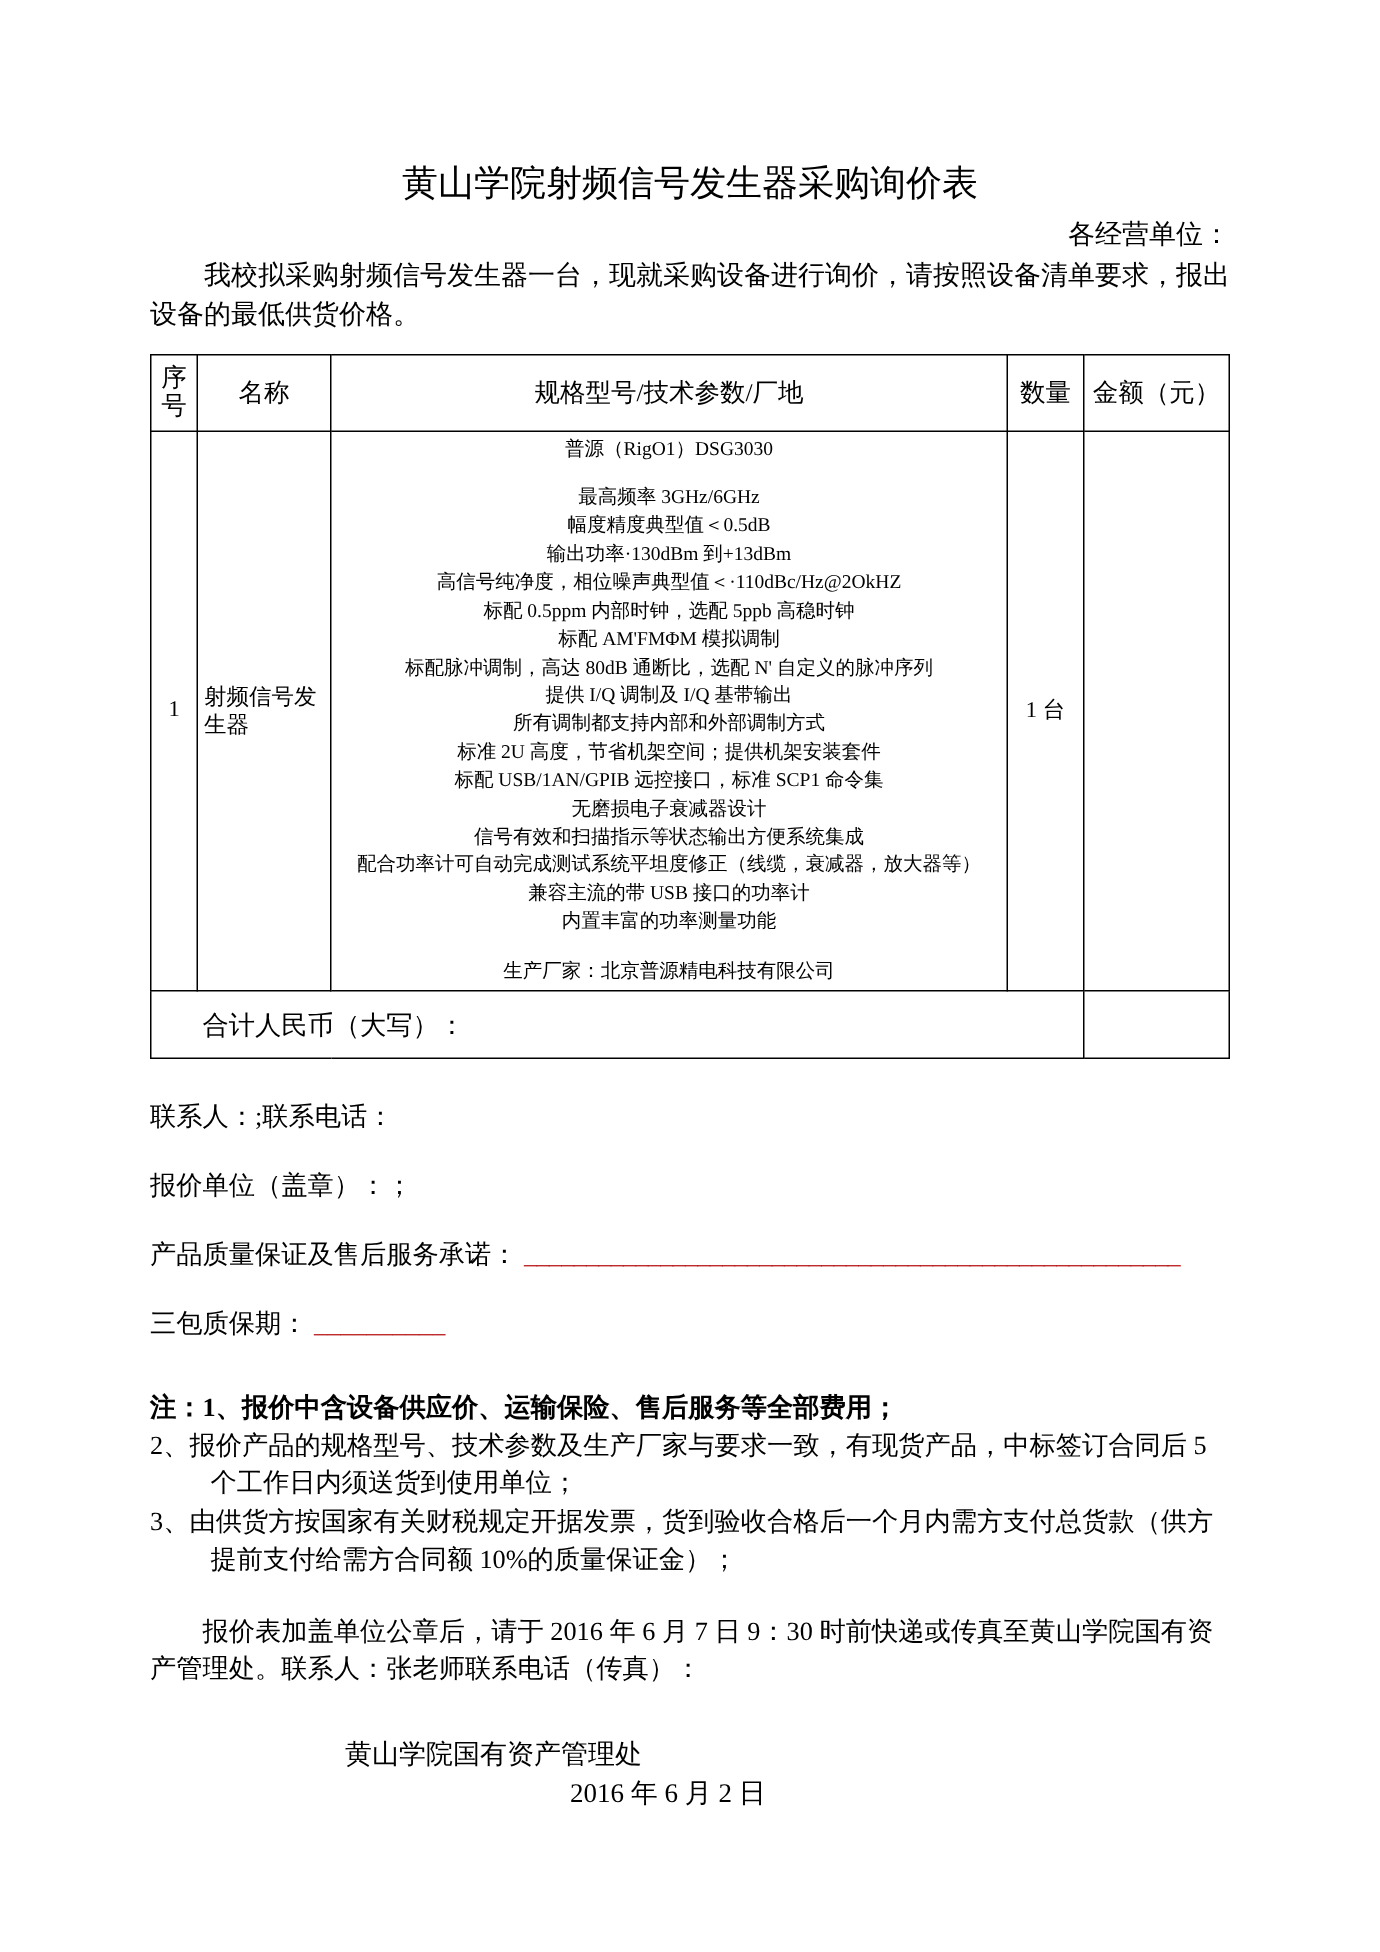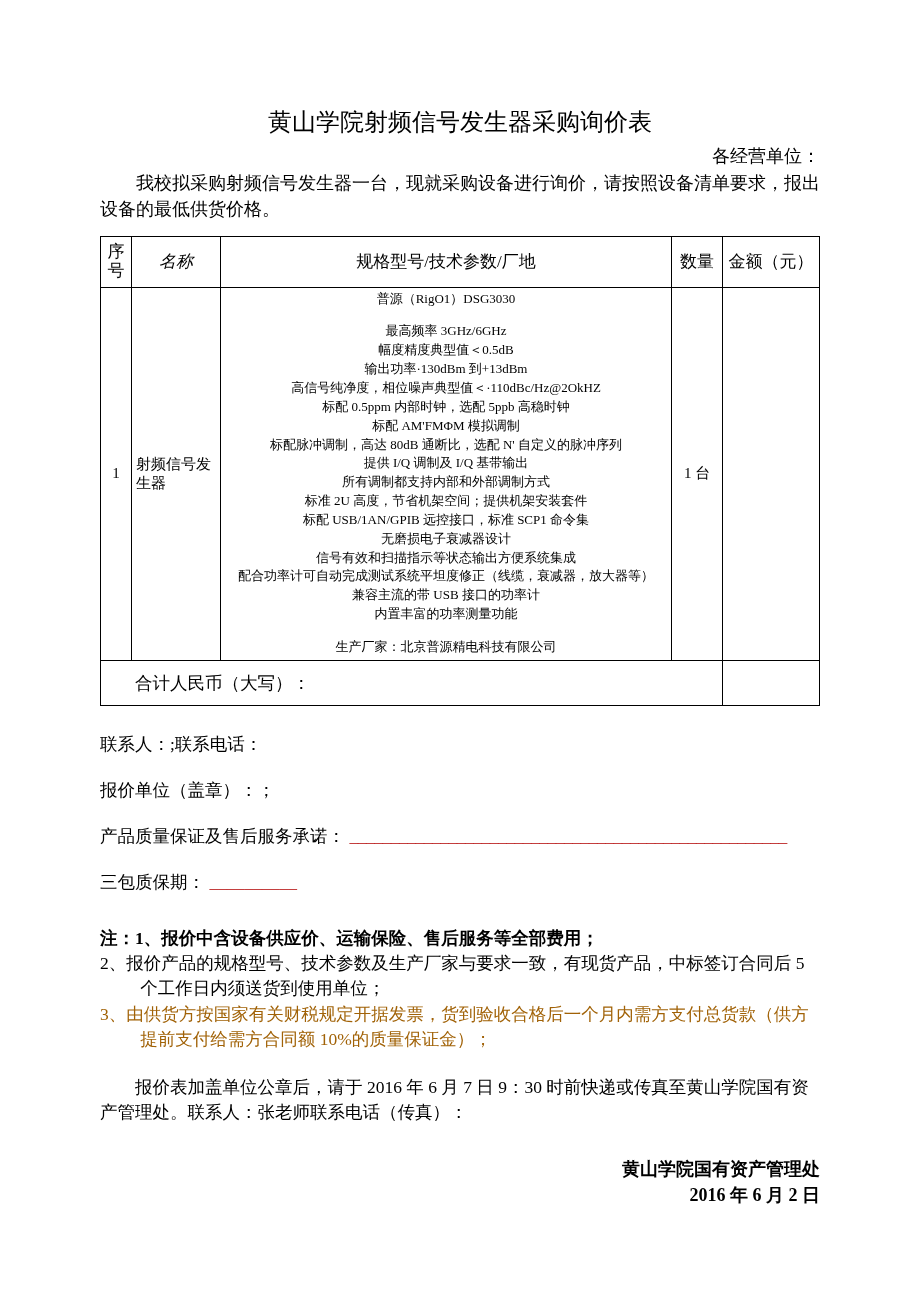--- a/index.html
+++ b/index.html
@@ -44,21 +44,21 @@
     font-size: 15px;
     vertical-align: middle;
   }
   table.items th {
     font-weight: normal;
     padding: 6px 2px;
     text-align: center;
     font-size: 17px;
   }
   .col-seq { width: 26px; }
-  .col-name { width: 84px; font-style: italic; }
+  .col-name { width: 84px; }
   .col-spec { }
   .col-qty { width: 46px; }
   .col-amt { width: 92px; }
   th.col-seq { line-height: 1.1; font-size: 15px; }
   td.seq-cell { text-align: center; font-size: 17px; }
   td.name-cell { font-size: 18px; padding: 4px; }
   td.spec-cell { padding: 2px 4px 0 4px; }
   td.qty-cell { font-size: 17px; padding: 4px 2px; text-align: center; }
   td.amt-cell { }
   .spec-block { font-size: 13px; line-height: 1.45; height: 370px; overflow: hidden; text-align: center; }
@@ -67,23 +67,23 @@
   .spec-mfr { margin-top: 14px; }
   .total-row td.total-cell { font-size: 17.5px; padding: 10px 6px 10px 34px; }
   .fields { margin-top: 26px; font-size: 17.5px; }
   .fields .field-line { margin-bottom: 22px; }
   .label-span {}
   .gray-line { color: #b91c1c; display: inline-block; vertical-align: baseline; }
   .gray-long { letter-spacing: -0.5px; }
   .notes { margin-top: 32px; font-size: 17.5px; line-height: 1.45; }
   .notes .note-line { padding-left: 2.3em; text-indent: -2.3em; }
   .notes .note-head { padding-left: 0; text-indent: 0; font-weight: bold; }
-  .note-red { color: #a16207; }
+  .note-red { color: #000000; }
   .delivery { margin-top: 22px; font-size: 17.5px; line-height: 1.45; text-indent: 2em; }
-  .signblock { margin-top: 32px; font-size: 18px; text-align: right; padding-left: 130px; font-weight: bold; }
+  .signblock { margin-top: 32px; font-size: 18px; text-align: left; padding-left: 130px; }
   .signblock .org { }
   .signblock .date { margin-top: 2px; padding-left: 150px; }
 </style>
 </head>
 <body>
 
 <div class="page">
 
   <h1 class="title">黄山学院射频信号发生器采购询价表</h1>
 

